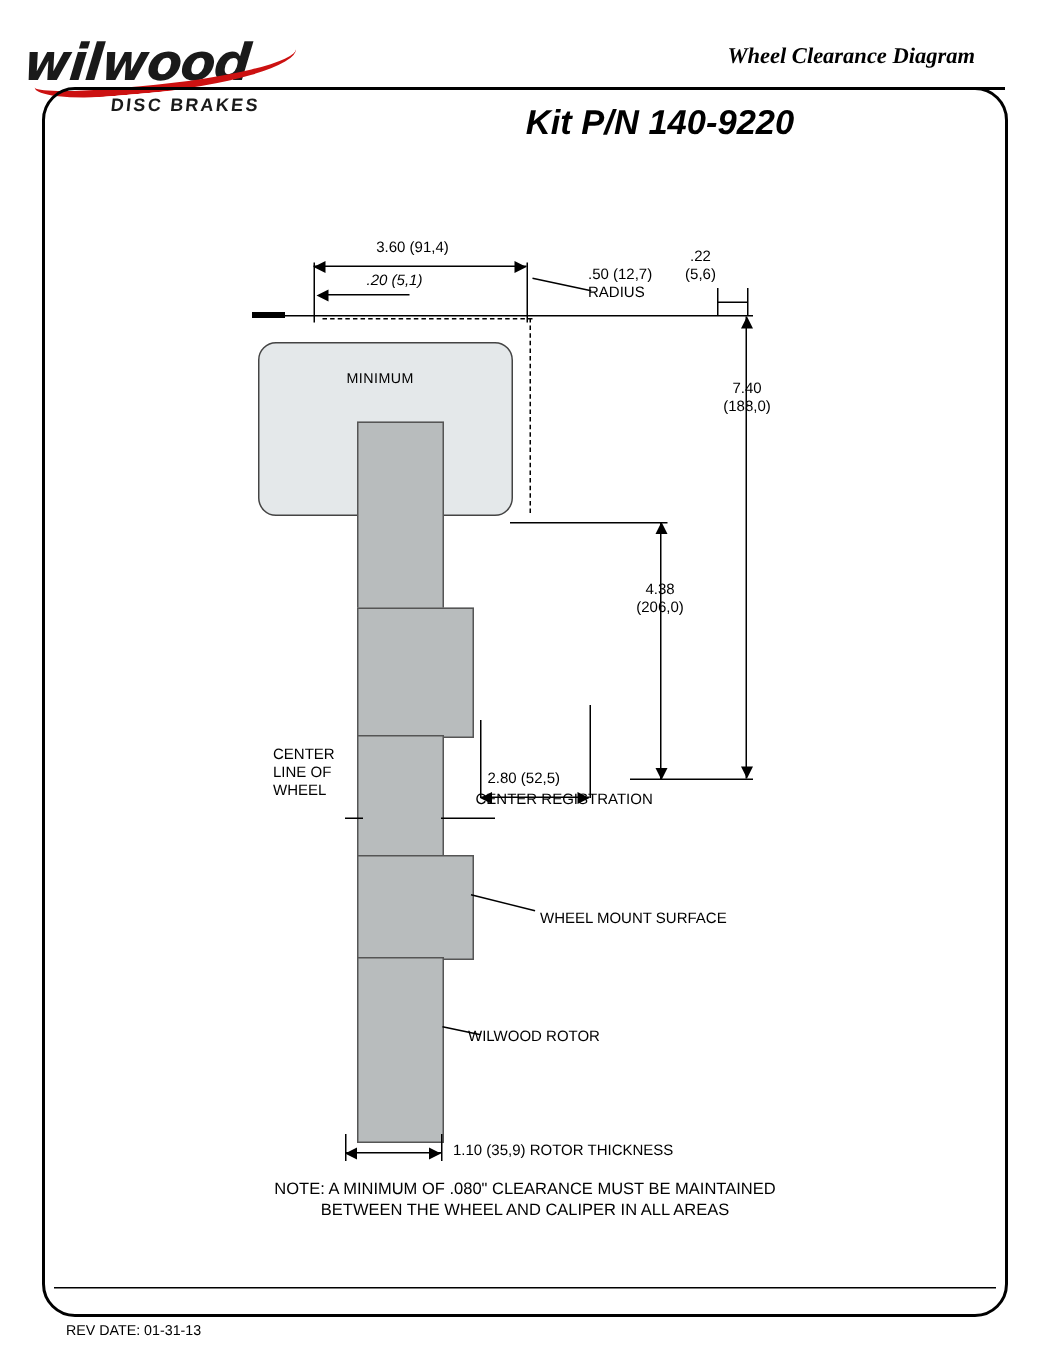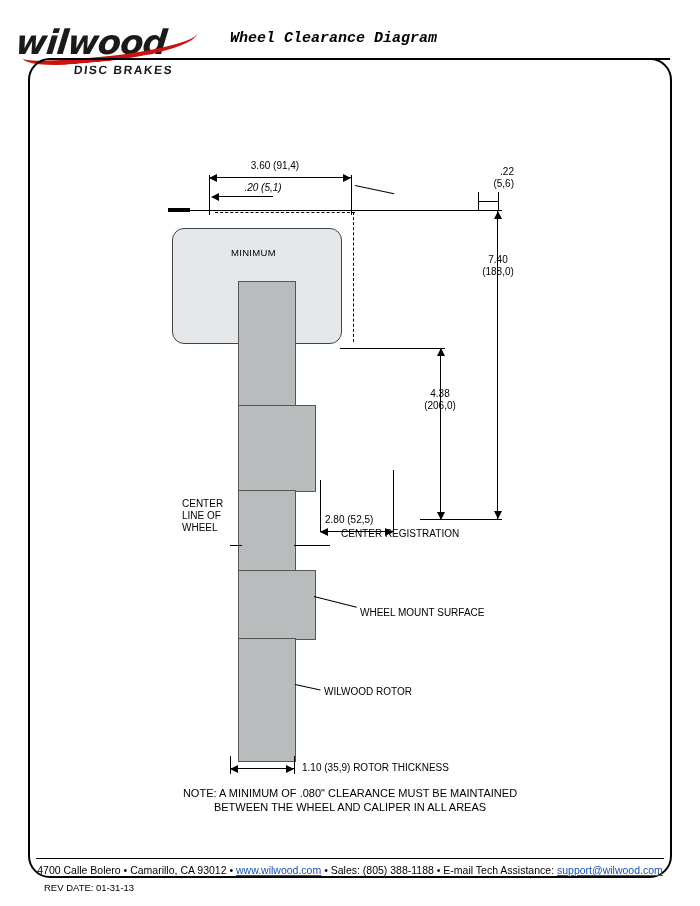--- a/index.html
+++ b/index.html
@@ -69,25 +69,25 @@
     letter-spacing: 1.5px;
     color: #1a1a1a;
     transform: skewX(-6deg);
   }
   
   .title-main {
     position: absolute;
     left: 230px;
     top: 30px;
     width: 420px;
-    text-align: left;
+    text-align: right;
     font-size: 15px;
     font-weight: bold;
     font-style: italic;
-    font-family: Liberation Mono, monospace;
+    font-family: Liberation Serif, serif;
   }
   .title-rule {
     position: absolute;
     left: 200px;
     top: 58px;
     width: 470px;
     border-top: 2px solid #000;
   }
   .title-sub {
     position: absolute;
@@ -214,40 +214,43 @@
 <div id="page">
 
   <div class="logo">
     <div class="logo-word">wilwood</div>
     <div class="logo-swoosh"></div>
     <div class="logo-sub">DISC BRAKES</div>
   </div>
 
   <div class="title-main">Wheel Clearance Diagram</div>
   <div class="title-rule"></div>
+  <div class="title-sub">Kit P/N 140-9220</div>
 
   <div class="sheet-border"></div>
 
   <div class="dim-txt" style="left:215px; top:160px; width:120px;">3.60 (91,4)</div>
   <div class="ln vline" style="left:209px; top:175px; height:40px;"></div>
   <div class="ln vline" style="left:351px; top:175px; height:40px;"></div>
   <div class="ln hline" style="left:209px; top:177px; width:142px;"></div>
   <div class="arrow arr-left" style="left:209px; top:173.5px;"></div>
   <div class="arrow arr-right" style="left:343px; top:173.5px;"></div>
 
   <div class="dim-txt" style="left:215px; top:182px; width:96px;font-style:italic;">.20 (5,1)</div>
   <div class="ln hline" style="left:213px; top:196px; width:60px;"></div>
   <div class="arrow arr-left" style="left:211px; top:192.5px;"></div>
 
-  <div class="dim-txt" style="left:464px; top:166px; width:50px;text-align:right;">.22
+  <div class="dim-txt" style="left:442px; top:166px; width:50px;">.22
 (5,6)</div>
   <div class="ln vline" style="left:478px; top:192px; height:18px;"></div>
   <div class="ln vline" style="left:498px; top:192px; height:18px;"></div>
   <div class="ln hline" style="left:478px; top:201px; width:20px;"></div>
 
+  <div class="dim-txt" style="left:392px; top:178px; width:110px; text-align:left;">.50 (12,7)
+RADIUS</div>
   <div class="ln" style="left:355px; top:185px; width:40px; height:1px; transform:rotate(12deg); transform-origin:left center;"></div>
 
   <div class="ln hline" style="left:168px; top:210px; width:334px;"></div>
   <div class="thick" style="left:168px; top:208px; width:22px; height:4px;"></div>
 
   <div class="dashline" style="left:215px; top:212px; width:140px;"></div>
   <div class="dashline" style="left:354px; top:212px; width:130px; transform-origin:left top; transform:rotate(90deg);"></div>
 
   <div class="caliper" style="left:172px; top:228px; width:168px; height:114px;"></div>
   <div class="caliper-label" style="left:231px; top:247px;">MINIMUM</div>
@@ -277,35 +280,34 @@
 WHEEL</div>
   <div class="ln hline" style="left:230px; top:545px; width:12px;"></div>
   <div class="ln hline" style="left:294px; top:545px; width:36px;"></div>
 
   <div class="ln vline" style="left:320px; top:480px; height:52px;"></div>
   <div class="ln vline" style="left:393px; top:470px; height:62px;"></div>
   <div class="ln hline" style="left:320px; top:531px; width:73px;"></div>
   <div class="arrow arr-left" style="left:320px; top:527.5px;"></div>
   <div class="arrow arr-right" style="left:385px; top:527.5px;"></div>
   <div class="dim-txt" style="left:325px; top:514px; width:120px; text-align:left;">2.80 (52,5)</div>
-  <div class="dim-txt" style="left:317px; top:528px; width:180px; text-align:left;margin-left:24px;">CENTER REGISTRATION</div>
+  <div class="dim-txt" style="left:317px; top:528px; width:180px; text-align:left;">CENTER REGISTRATION</div>
 
   <div class="ln" style="left:314px; top:596px; width:44px; height:1px; transform:rotate(14deg); transform-origin:left center;"></div>
   <div class="lbl" style="left:360px; top:607px;">WHEEL MOUNT SURFACE</div>
 
   <div class="ln" style="left:295px; top:684px; width:26px; height:1px; transform:rotate(12deg); transform-origin:left center;"></div>
-  <div class="lbl" style="left:324px; top:686px;text-align:center;">WILWOOD ROTOR</div>
+  <div class="lbl" style="left:312px; top:686px;text-align:center;">WILWOOD ROTOR</div>
 
   <div class="ln vline" style="left:230px; top:756px; height:18px;"></div>
   <div class="ln vline" style="left:294px; top:756px; height:18px;"></div>
   <div class="ln hline" style="left:230px; top:768px; width:64px;"></div>
   <div class="arrow arr-left" style="left:230px; top:764.5px;"></div>
   <div class="arrow arr-right" style="left:286px; top:764.5px;"></div>
   <div class="lbl" style="left:302px; top:762px;">1.10 (35,9) ROTOR THICKNESS</div>
 
   <div class="note">NOTE: A MINIMUM OF .080" CLEARANCE MUST BE MAINTAINED
 BETWEEN THE WHEEL AND CALIPER IN ALL AREAS</div>
 
   <div class="footer-rule"></div>
-  <div class="footer-text"><span>4700 Calle Bolero • Camarillo, CA 93012 • </span><span class="lnk">www.wilwood.com</span><span> • Sales: (805) 388-1188 • E-mail Tech Assistance: </span><span class="lnk">support@wilwood.com</span></div>
   <div class="rev-date">REV DATE:  01-31-13</div>
 
 </div>
 
 </body></html>

